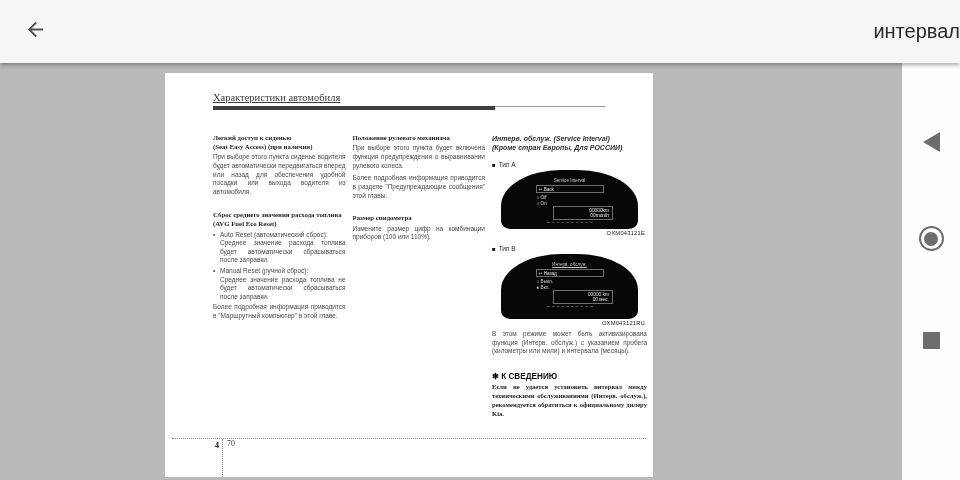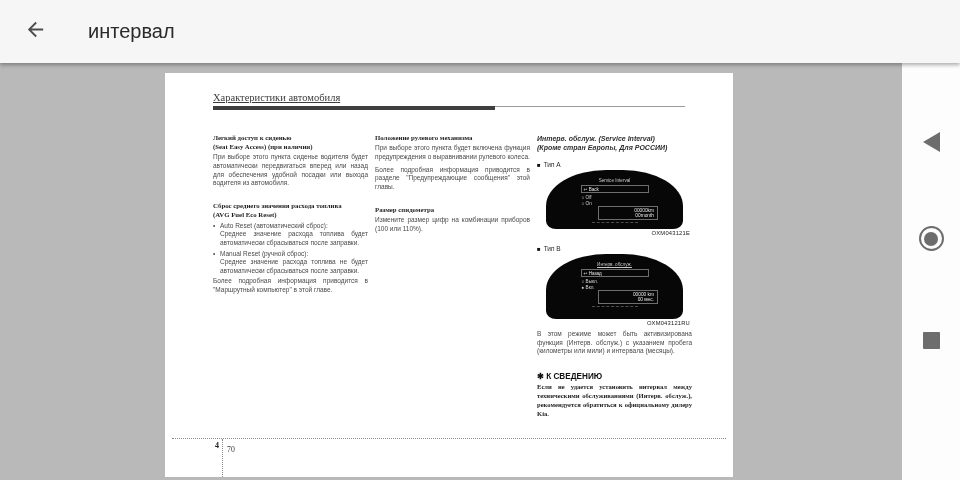--- a/index.html
+++ b/index.html
@@ -1,36 +1,36 @@
 <!DOCTYPE html>
 <html><head>
 <meta charset="utf-8">
 <style>
   html,body{margin:0;padding:0;background:#888;}
   .canvas{position:relative;width:960px;height:480px;overflow:hidden;
           background:#b9b9b9;font-family:"Liberation Sans",sans-serif;}
 
   
   .app-bar{position:absolute;left:0;top:0;width:960px;height:63px;background:#f6f6f6;
-           box-shadow:0 2px 4px rgba(0,0,0,.32);z-index:30;display:flex;align-items:center;}
+           box-shadow:0 2px 4px rgba(0,0,0,.32);z-index:30;display:flex;align-items:center;justify-content:space-between;}
   .back-btn{margin-left:22px;width:26px;height:26px;display:flex;align-items:center;justify-content:center;}
   .back-btn svg{width:23px;height:23px;fill:#4d4d4d;}
   .app-title{margin-left:40px;font-size:20px;color:#2a2a2a;}
 
   
   .nav-rail{position:absolute;top:63px;right:0;width:58px;bottom:0;background:#fdfdfd;z-index:20;}
   .nav-btn{position:absolute;left:0;width:100%;display:flex;justify-content:center;}
   .tri-left{width:0;height:0;border-top:10px solid transparent;border-bottom:10px solid transparent;
             border-right:17px solid #6d6d6d;}
   .home-ring{position:relative;width:21px;height:21px;border:2.5px solid #6d6d6d;border-radius:50%;}
   .home-ring .dot{position:absolute;left:3.5px;top:3.5px;width:14px;height:14px;background:#6d6d6d;border-radius:50%;}
   .sq{width:17px;height:17px;background:#6d6d6d;border-radius:1px;}
 
   
-  .doc-page{position:absolute;left:165px;top:73px;width:568px;height:404px;background:#fff;
+  .doc-page{position:absolute;left:165px;top:73px;width:488px;height:404px;background:#fff;
             overflow:hidden;z-index:10;color:#4a4a4a;}
   .doc-title{margin:19px 41px 0 48px;font-family:"Liberation Serif",serif;font-size:10.5px;
              color:#3d3d3d;text-decoration:underline;}
   .title-rule{position:relative;margin:3px 48px 0 48px;height:4px;}
   .title-rule .thin{position:absolute;left:0;right:0;top:0;border-top:1px solid #9a9a9a;}
   .title-rule .thick{position:absolute;left:0;top:0;width:282px;height:3.5px;background:#3f3f3f;}
 
   .columns{display:flex;margin:24px 6px 0 48px;gap:7px;}
   .col{width:155px;}
 
@@ -65,21 +65,21 @@
 
   .note-title{font-size:8.2px;font-weight:bold;color:#111;margin-top:15px;}
   .note-text{font-family:"Liberation Serif",serif;font-weight:bold;font-size:6.6px;
              line-height:1.35;text-align:justify;color:#242424;margin-top:2px;}
 
   
   .page-footer{position:absolute;left:7px;right:7px;top:365px;border-top:1px dotted #8a8a8a;}
   .footer-vline{position:absolute;left:50px;top:0;height:38px;border-left:1px dotted #8a8a8a;}
   .footer-chapter{position:absolute;left:38px;top:2px;width:9px;text-align:right;
                   font-family:"Liberation Serif",serif;font-weight:bold;font-size:8px;color:#222;}
-  .footer-page{position:absolute;left:55px;top:6px;font-size:7.8px;color:#333;font-family:Liberation Serif, serif;}
+  .footer-page{position:absolute;left:55px;top:0;font-size:7.8px;color:#333;font-family:Liberation Serif, serif;}
 </style>
 </head>
 <body>
 
 <div class="canvas">
 
   <div class="app-bar">
     <div class="back-btn">
       <span>
         <svg viewBox="0 0 24 24">

